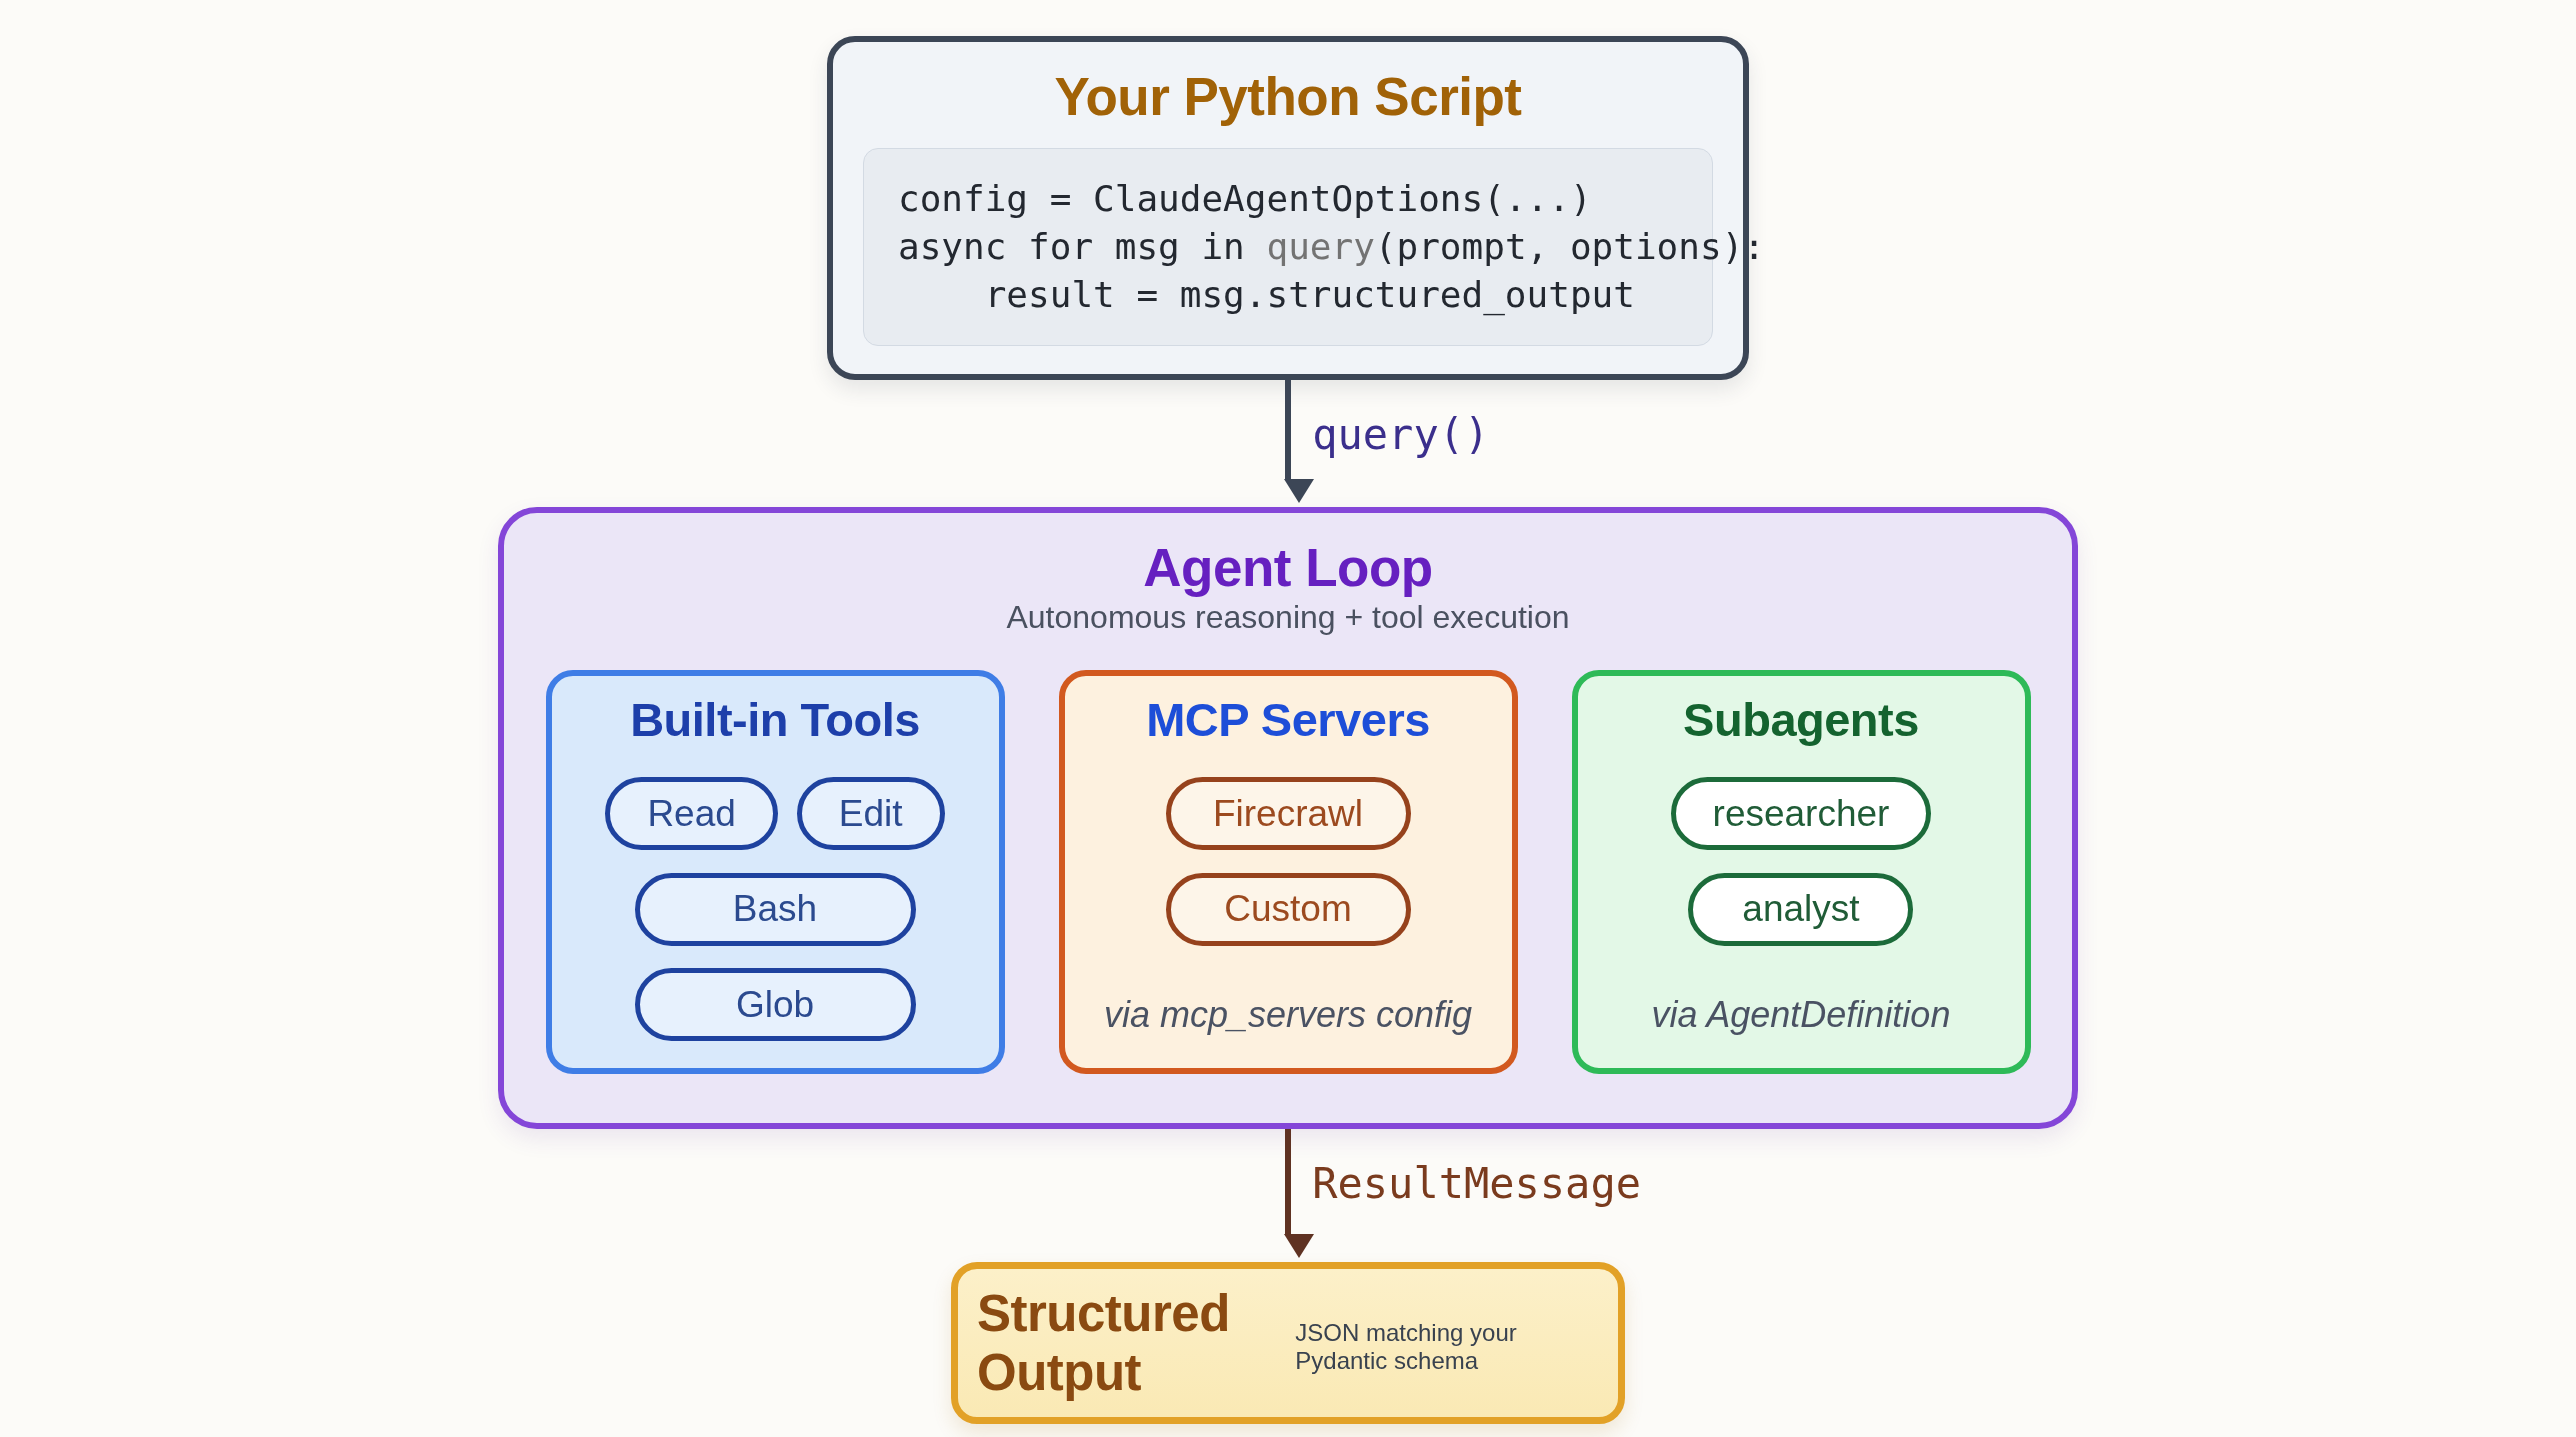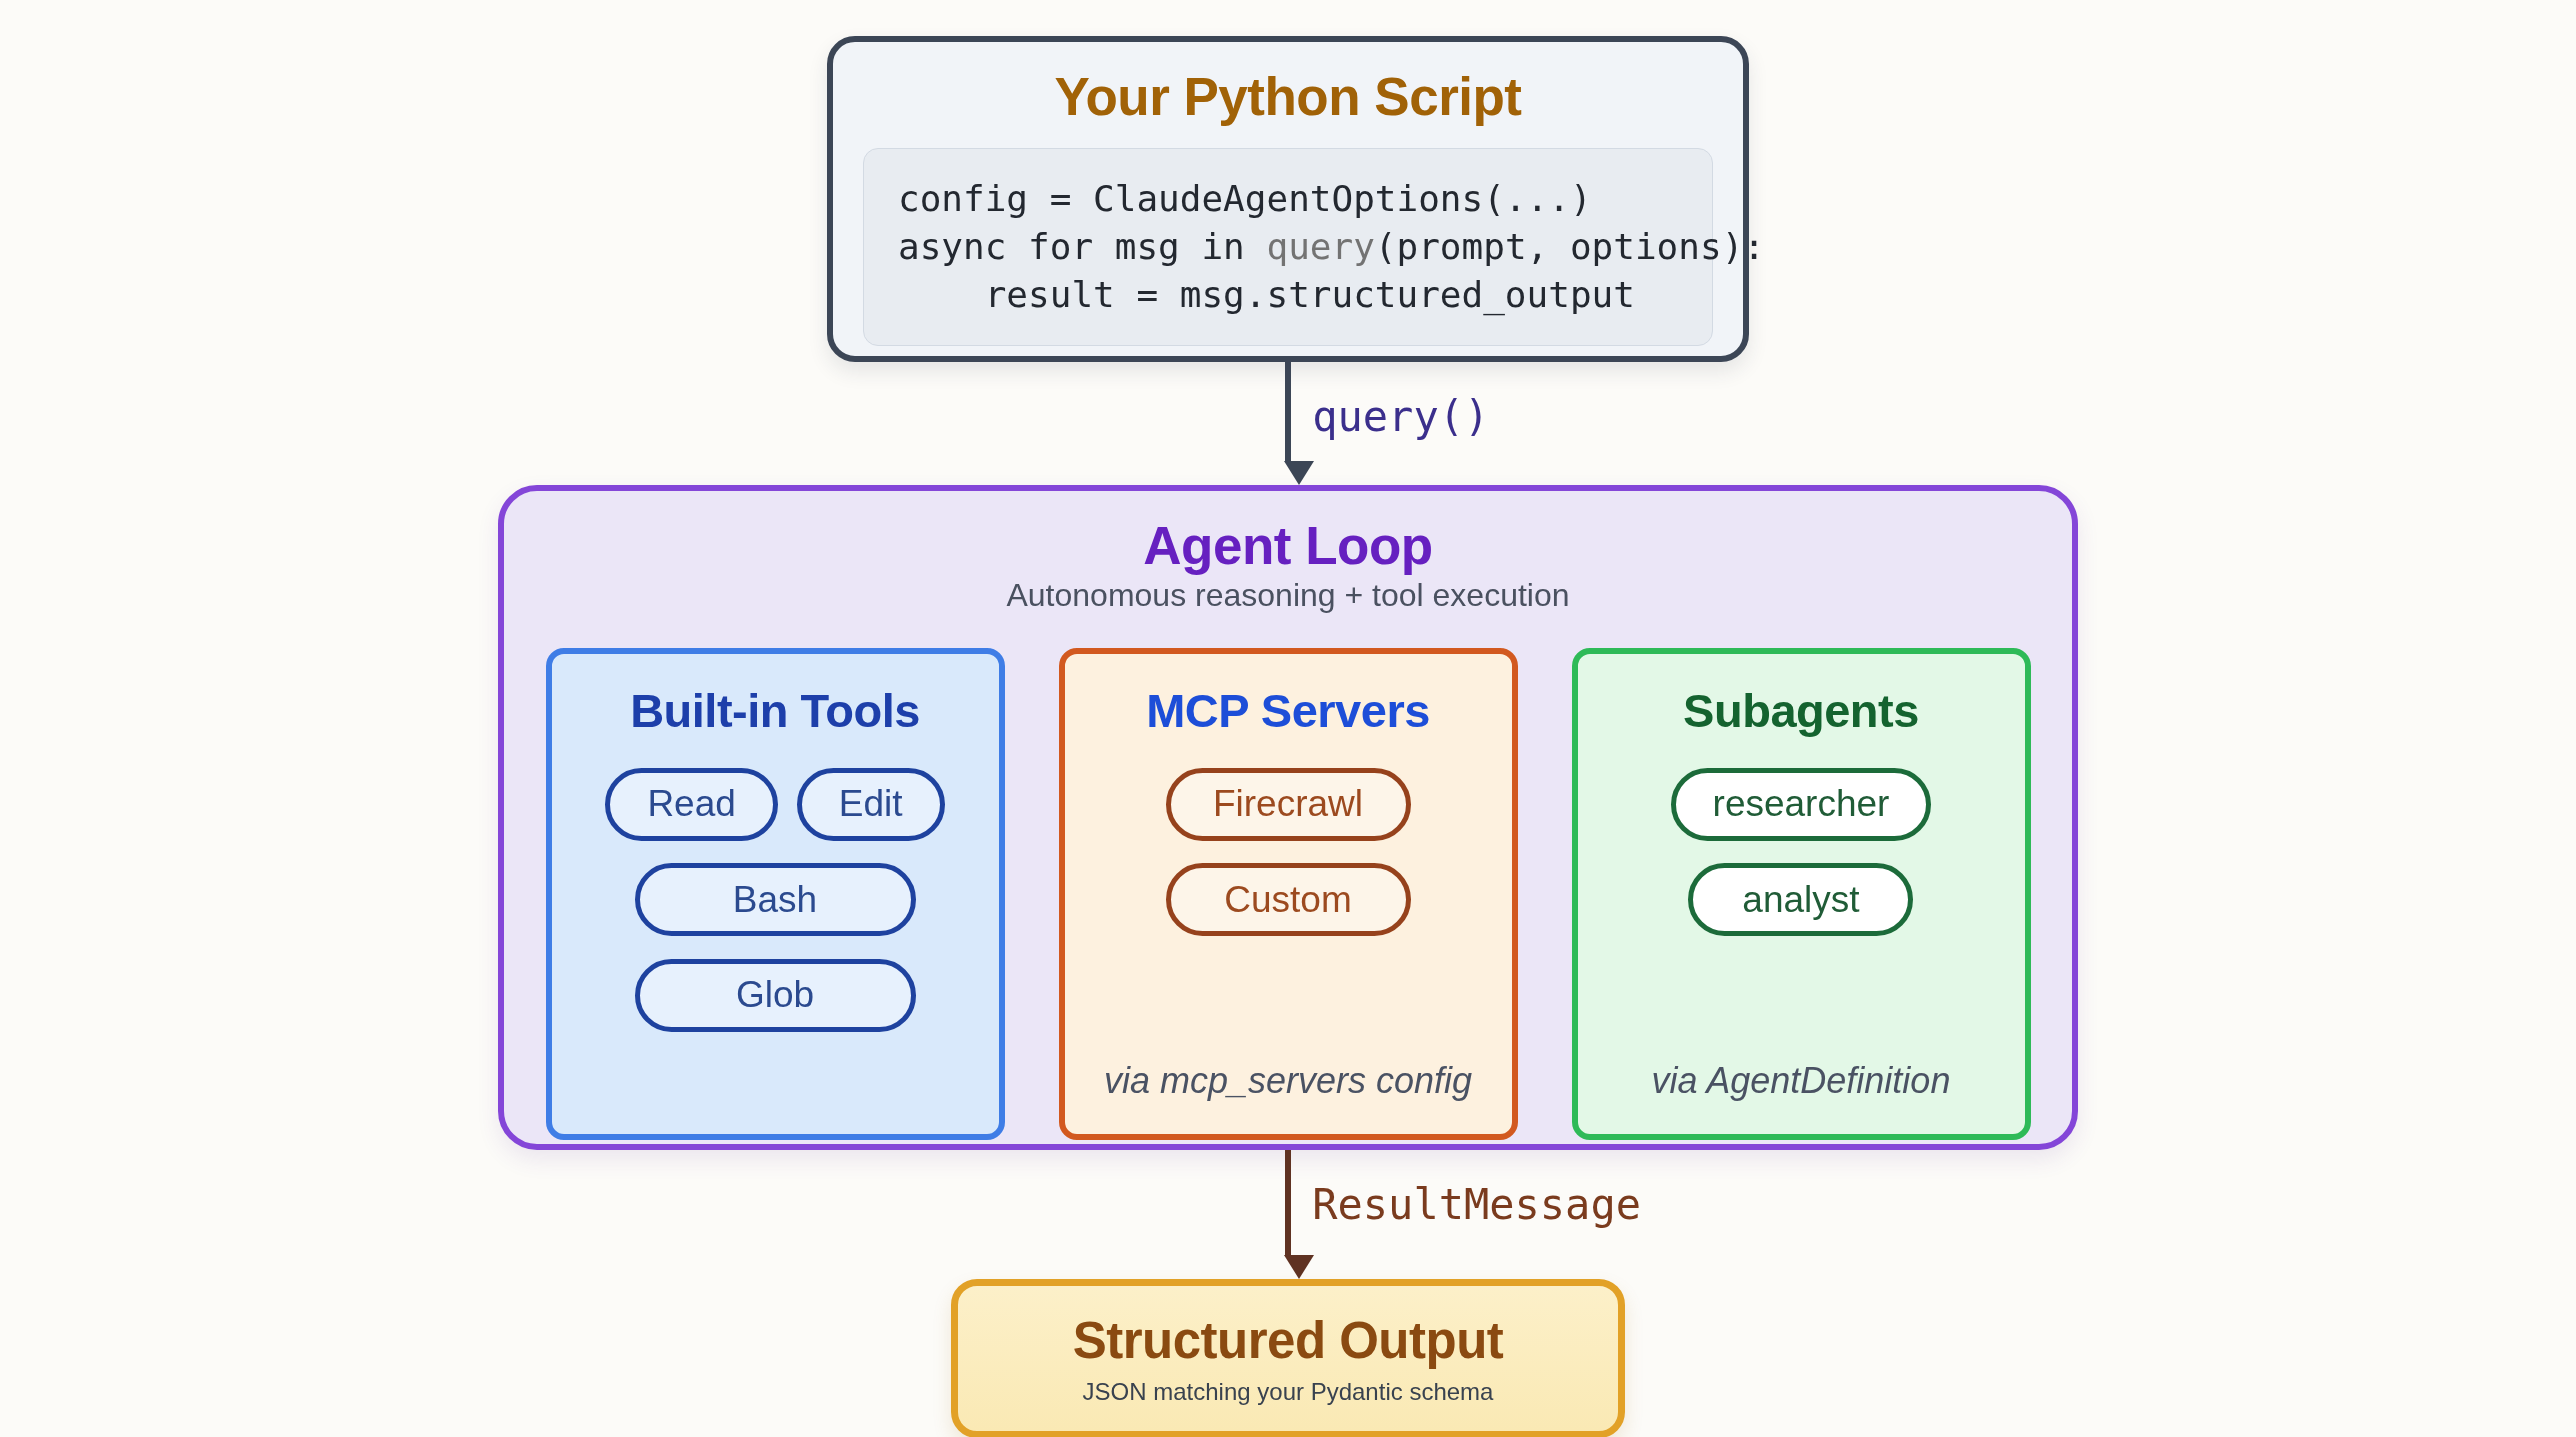--- a/index.html
+++ b/index.html
@@ -77,24 +77,24 @@
     box-shadow: 0 9.4px 22.5px rgba(90,50,160,0.10);
     display: flex; flex-direction: column; align-items: center;
     padding: 24px 0 45px 0;
   }
   .al-title { font-size: 53px; font-weight: 700; color: #6620c0; letter-spacing: -0.5px; }
   .al-sub   { margin-top: 1px; font-size: 32px; color: #4a5160; }
 
   .cards { display: flex; gap: 54px; margin-top: 34px; }
   .card {
     box-sizing: border-box;
-    width: 459px; height: 492px;
-    border-radius: 18px;
-    display: flex; flex-direction: column; align-items: center;
-    padding: 29px 0 32px 0;
+    width: 459px; height: 404px;
+    border-radius: 27px;
+    display: flex; flex-direction: column; align-items: center;
+    padding: 16px 0 32px 0;
   }
   .card-blue   { background: #d9e9fb; border: 6.6px solid #3f7de6; }
   .card-orange { background: #fdf1df; border: 6.6px solid #d2591f; }
   .card-green  { background: #e3f8e7; border: 6.6px solid #2eba58; }
 
   .card-title { font-size: 47px; font-weight: 700; letter-spacing: -0.5px; }
   .card-blue   .card-title { color: #1d3faa; }
   .card-orange .card-title { color: #1d4ed8; }
   .card-green  .card-title { color: #14632f; }
 
@@ -122,21 +122,21 @@
   }
 
   
   .out-box {
     box-sizing: border-box;
     width: 674px; min-height: 159px;
     background: linear-gradient(180deg, #fcf0c9 0%, #fae9b4 100%);
     border: 7.5px solid #e2a127;
     border-radius: 26px;
     box-shadow: 0 9.4px 19px rgba(160,110,20,0.14);
-    display: flex; flex-direction: column; align-items: center; justify-content: center;
+    display: flex; flex-direction: row; align-items: center; justify-content: center;
     padding: 15px 19px;
   }
   .out-title { font-size: 51px; font-weight: 700; color: #8a4a11; letter-spacing: -0.5px; }
   .out-sub   { margin-top: 7.5px; font-size: 24px; color: #39424f; }
 </style>
 </head>
 <body>
 
 <div class="stage">
 

